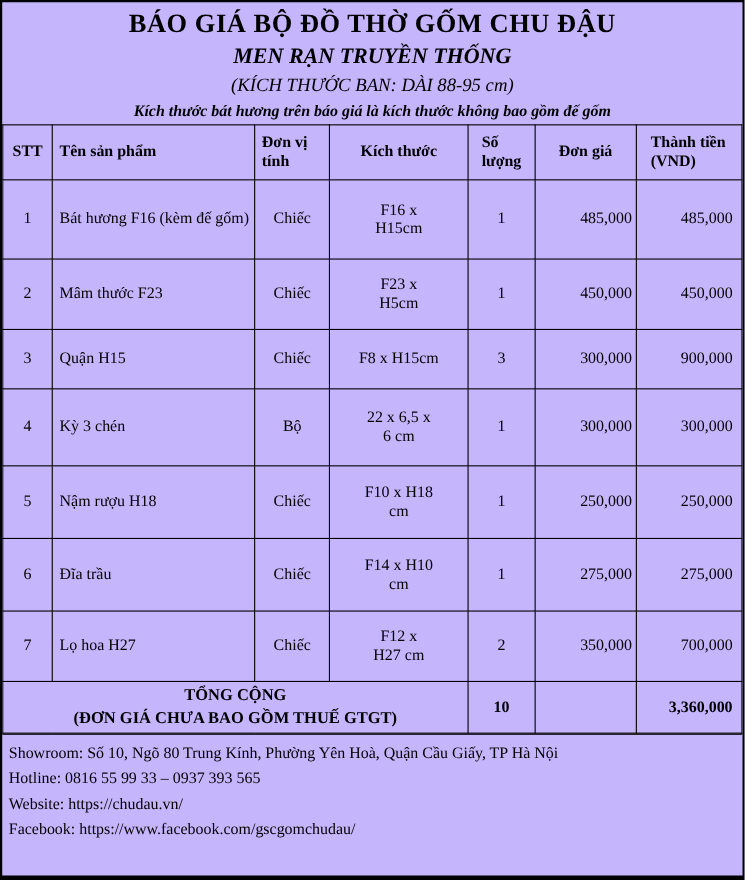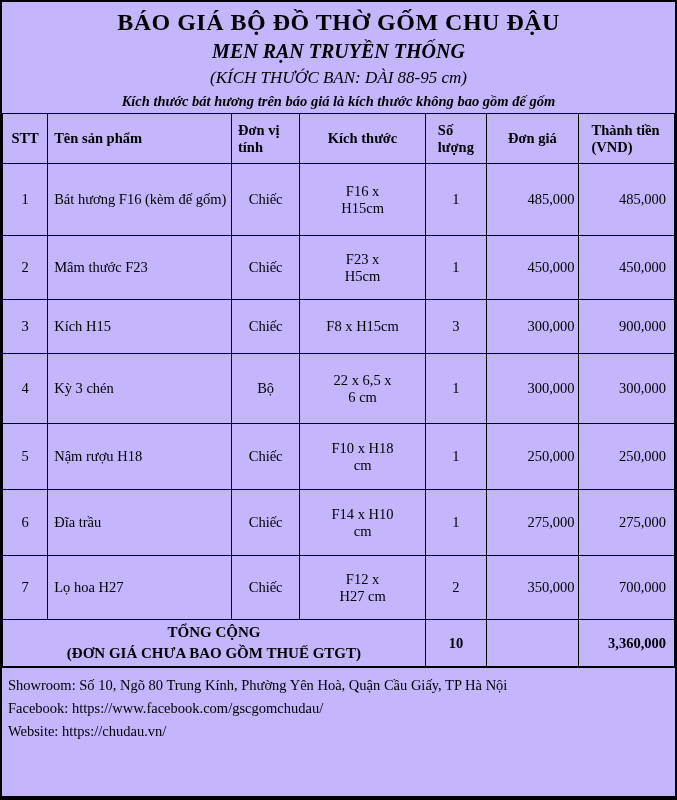--- a/index.html
+++ b/index.html
@@ -113,21 +113,21 @@
           <td class="col-name">Mâm thước F23</td>
           <td class="col-unit">Chiếc</td>
           <td class="col-size">F23 x
 H5cm</td>
           <td class="col-qty">1</td>
           <td class="col-price">450,000</td>
           <td class="col-amount">450,000</td>
         </tr>
         <tr style="height: 54px;">
           <td class="col-stt">3</td>
-          <td class="col-name">Kích H15</td>
+          <td class="col-name">Quận H15</td>
           <td class="col-unit">Chiếc</td>
           <td class="col-size">F8 x H15cm</td>
           <td class="col-qty">3</td>
           <td class="col-price">300,000</td>
           <td class="col-amount">900,000</td>
         </tr>
         <tr style="height: 70px;">
           <td class="col-stt">4</td>
           <td class="col-name">Kỳ 3 chén</td>
           <td class="col-unit">Bộ</td>
@@ -176,17 +176,18 @@
         </td>
         <td class="col-qty">10</td>
         <td class="col-price"></td>
         <td class="col-amount">3,360,000</td>
       </tr>
     </tfoot>
   </table>
 
   <div class="footer">
     <div class="footer-line">Showroom: Số 10, Ngõ 80 Trung Kính, Phường Yên Hoà, Quận Cầu Giấy, TP Hà Nội</div>
+    <div class="footer-line">Hotline: 0816 55 99 33 – 0937 393 565</div>
+    <div class="footer-line">Website: https://chudau.vn/</div>
     <div class="footer-line">Facebook: https://www.facebook.com/gscgomchudau/</div>
-    <div class="footer-line">Website: https://chudau.vn/</div>
   </div>
 
 </div>
 
 </body></html>

